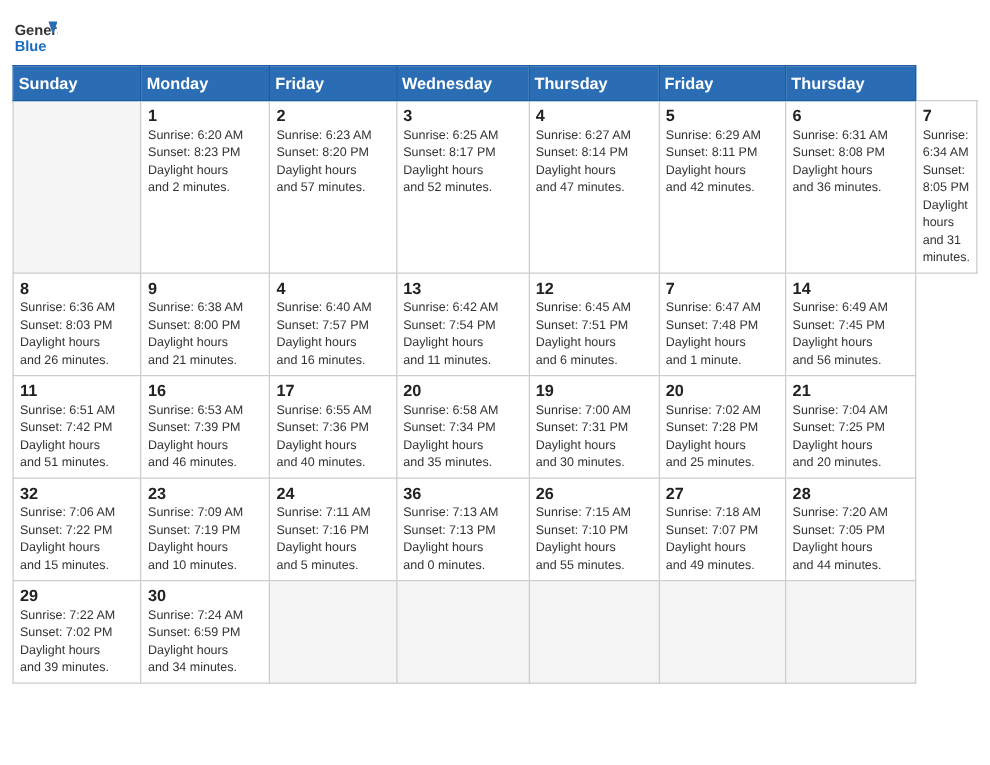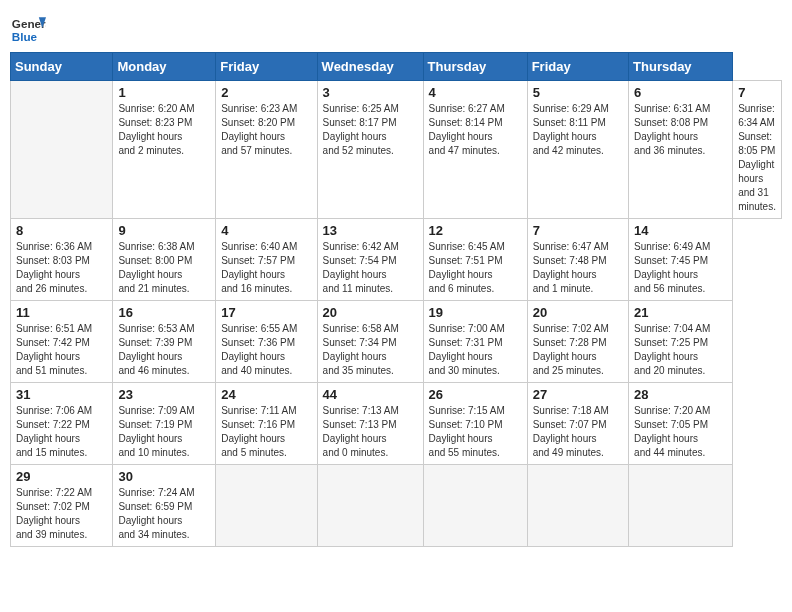--- a/index.html
+++ b/index.html
@@ -192,33 +192,33 @@
           <span class="day-num">20</span>
         <div class="day-info">Sunrise: 7:02 AM<br>Sunset: 7:28 PM<br>Daylight hours<br>and 25 minutes.</div>
         </td>
         <td>
           <span class="day-num">21</span>
         <div class="day-info">Sunrise: 7:04 AM<br>Sunset: 7:25 PM<br>Daylight hours<br>and 20 minutes.</div>
         </td>
       </tr>
       <tr>
         <td>
-          <span class="day-num">31</span>
+          <span class="day-num">32</span>
         <div class="day-info">Sunrise: 7:06 AM<br>Sunset: 7:22 PM<br>Daylight hours<br>and 15 minutes.</div>
         </td>
         <td>
           <span class="day-num">23</span>
         <div class="day-info">Sunrise: 7:09 AM<br>Sunset: 7:19 PM<br>Daylight hours<br>and 10 minutes.</div>
         </td>
         <td>
           <span class="day-num">24</span>
         <div class="day-info">Sunrise: 7:11 AM<br>Sunset: 7:16 PM<br>Daylight hours<br>and 5 minutes.</div>
         </td>
         <td>
-          <span class="day-num">44</span>
+          <span class="day-num">36</span>
         <div class="day-info">Sunrise: 7:13 AM<br>Sunset: 7:13 PM<br>Daylight hours<br>and 0 minutes.</div>
         </td>
         <td>
           <span class="day-num">26</span>
         <div class="day-info">Sunrise: 7:15 AM<br>Sunset: 7:10 PM<br>Daylight hours<br>and 55 minutes.</div>
         </td>
         <td>
           <span class="day-num">27</span>
         <div class="day-info">Sunrise: 7:18 AM<br>Sunset: 7:07 PM<br>Daylight hours<br>and 49 minutes.</div>
         </td>

